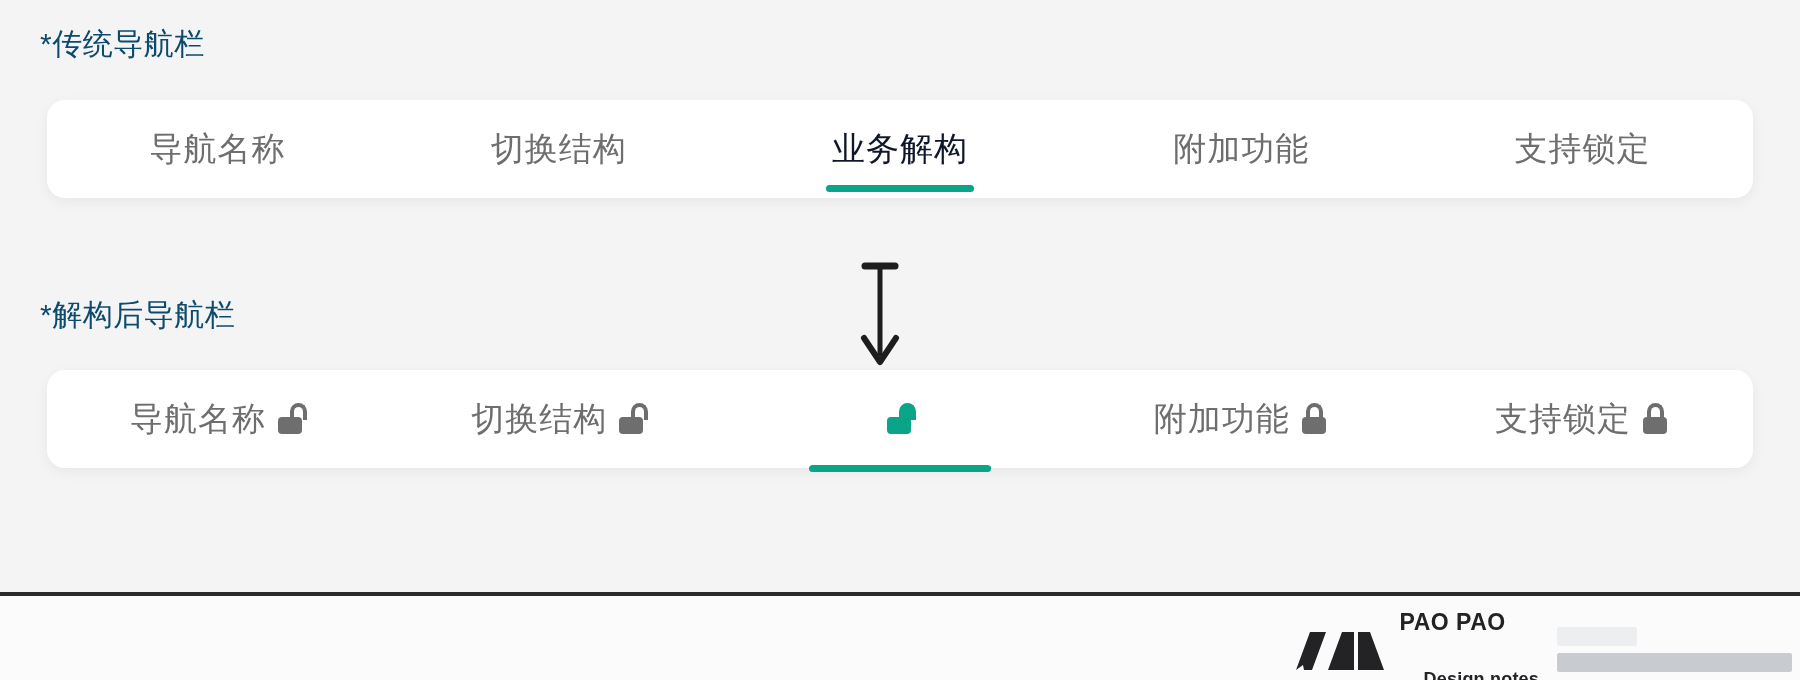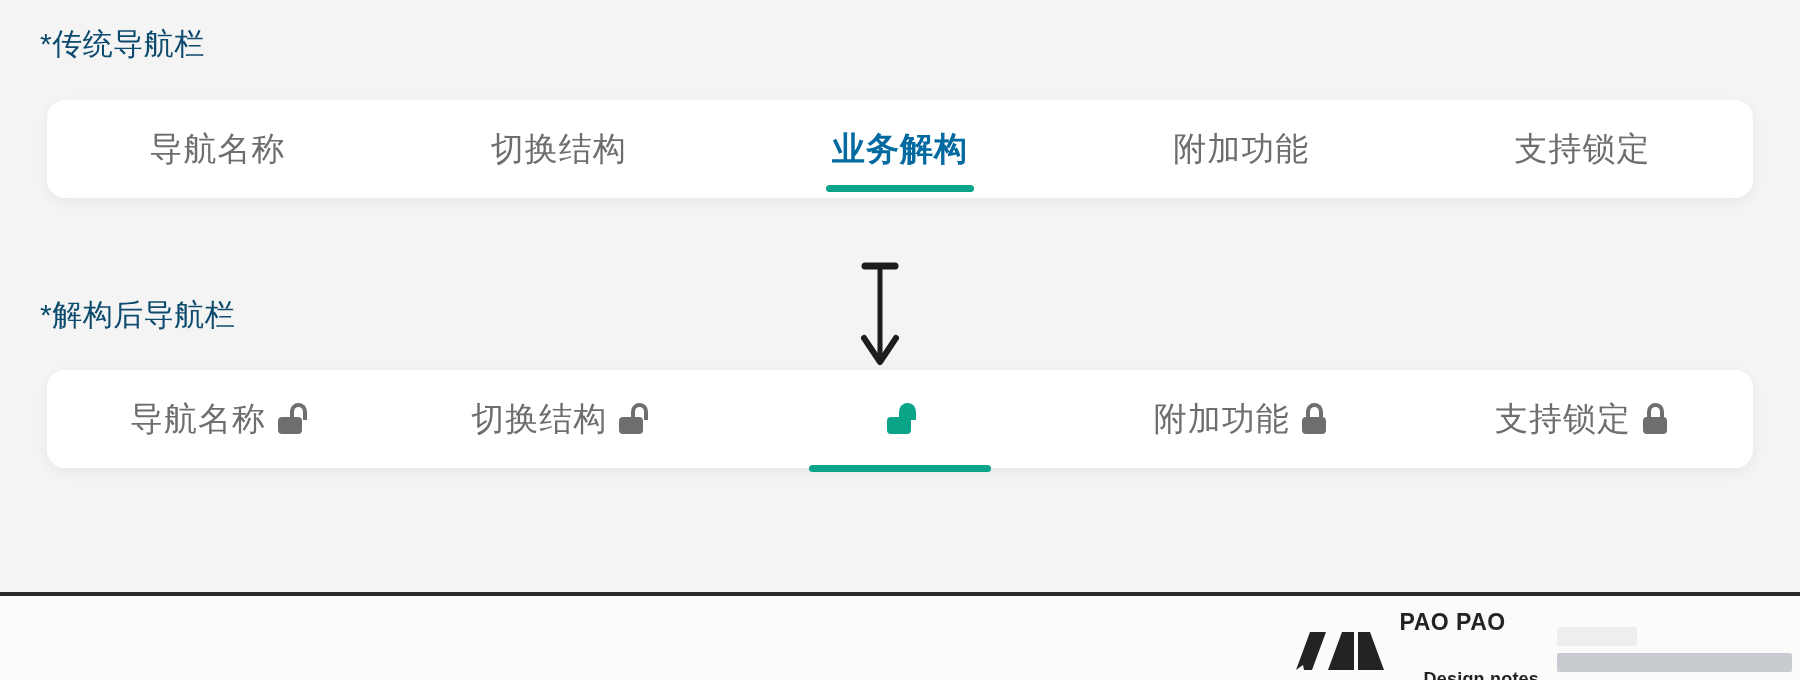--- a/index.html
+++ b/index.html
@@ -52,22 +52,22 @@
     user-select: none;
   }
   .nav-label {
     font-size: 33px;
     color: #6e6e6e;
     letter-spacing: 1px;
     white-space: nowrap;
     font-weight: 400;
   }
   .nav-item.active .nav-label {
-    color: #0369a1;
-    font-weight: 700;
+    color: #0f172a;
+    font-weight: 400;
   }
 
   
   .underline {
     position: absolute;
     height: 7px;
     border-radius: 4px;
     background: #0aa488;
     left: 50%;
     transform: translateX(-50%);

